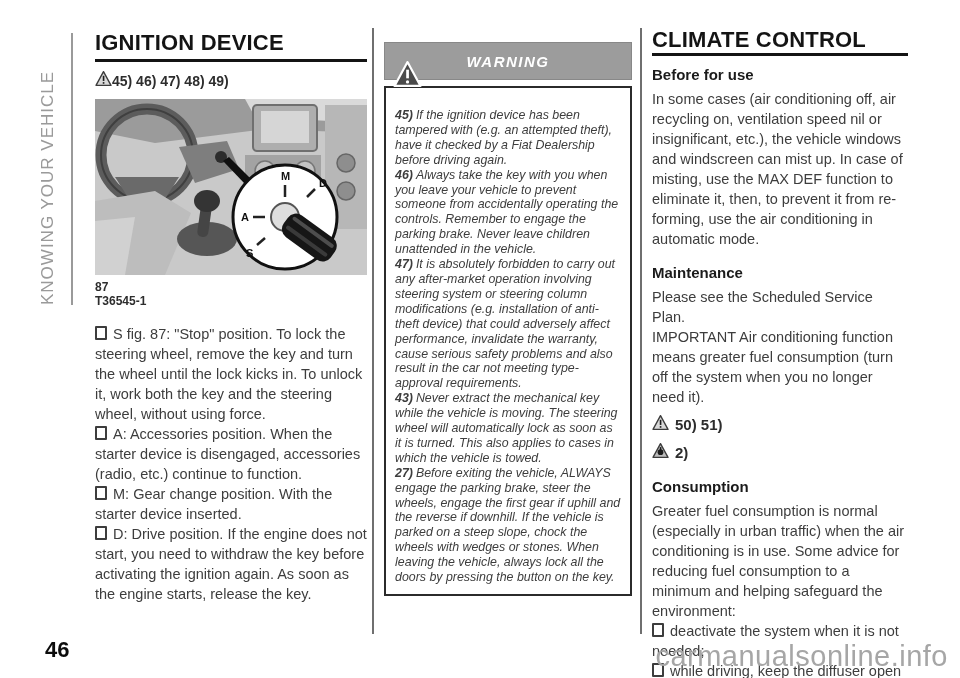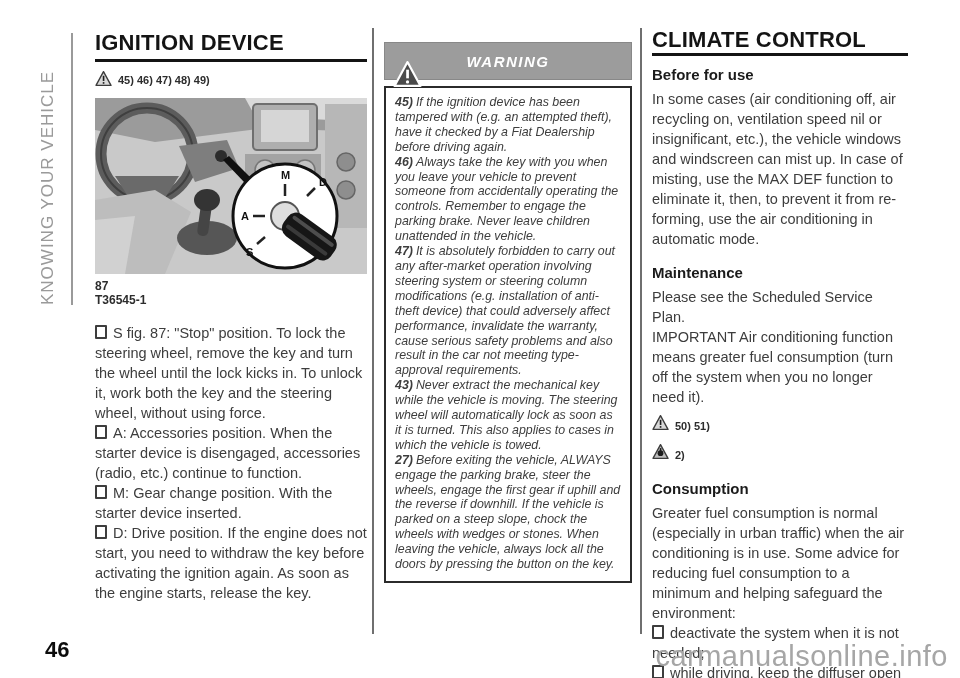--- a/index.html
+++ b/index.html
@@ -17,46 +17,46 @@
   .col-mid{position:absolute;left:384px;top:42px;width:248px;}
   .col-right{position:absolute;left:652px;top:30px;width:256px;font-size:14.5px;line-height:20px;}
   .vline{position:absolute;top:28px;width:2px;height:606px;background:#6f6f6f;}
   .v1{left:372px;}
   .v2{left:640px;}
 
   h1.sec{font-size:22px;font-weight:700;color:#141414;margin:0 0 9px 0;
          padding-bottom:3px;border-bottom:3.5px solid #141414;letter-spacing:.2px;}
   h2.sub{font-size:15px;font-weight:700;color:#1b1b1b;margin:14px 0 4px 0;}
 
-  .refs{display:flex;align-items:center;gap:6px;font-size:11px;font-weight:700;
+  .refs{display:flex;align-items:flex-end;font-size:14px;font-weight:700;
         color:#2d2d2d;margin:2px 0 10px 0;}
   .refs svg{flex:0 0 auto;}
 
   .fig{margin:2px 0 0 0;}
   .fig svg{display:block;}
   .figlabels{display:flex;justify-content:space-between;font-size:12px;font-weight:700;
         color:#2d2d2d;margin:5px 0 16px 0;flex-direction:column;}
 
   .body p.li, .col-right p.li{font-size:14.5px;line-height:20px;margin:0;color:#3d3d3d;}
   .col-right p.para{margin:0;}
   .sq{display:inline-block;width:8px;height:10px;border:2px solid #3d3d3d;
       border-radius:1px;margin-right:6px;vertical-align:-1px;}
 
   .warnbar{height:36px;background:#9c9c9c;border:1px solid #888;display:flex;
         align-items:center;justify-content:center;position:relative;margin-bottom:6px;}
   .warnbar .wtitle{color:#fff;font-weight:700;font-style:italic;font-size:15px;letter-spacing:1.5px;}
   .warnbar svg{position:absolute;left:8px;}
-  .warnbox{border:2px solid #2b2b2b;padding:7px 9px 9px 9px;font-size:12.4px;
+  .warnbox{border:2px solid #2b2b2b;padding:20px 9px 9px 9px;font-size:12.4px;
         line-height:14.9px;font-style:italic;color:#3d3d3d;}
   .warnbox p{margin:0;}
   .warnbox b{font-weight:700;margin-right:3px;}
 
   .mt10{margin-top:10px;}
   .mt14{margin-top:14px;}
-  .refs-right{display:flex;align-items:center;gap:6px;font-size:11px;font-weight:700;
+  .refs-right{display:flex;align-items:center;gap:6px;font-size:15px;font-weight:700;
         color:#2d2d2d;margin:8px 0 0 0;}
 
   .pagenum{position:absolute;left:45px;top:637px;font-size:22px;font-weight:900;color:#0c0c0c;}
   .watermark{position:absolute;right:12px;top:640px;font-size:29px;color:#a6a6a6;letter-spacing:.5px;}
 </style>
 </head>
 <body>
 
 <div class="page">
 

